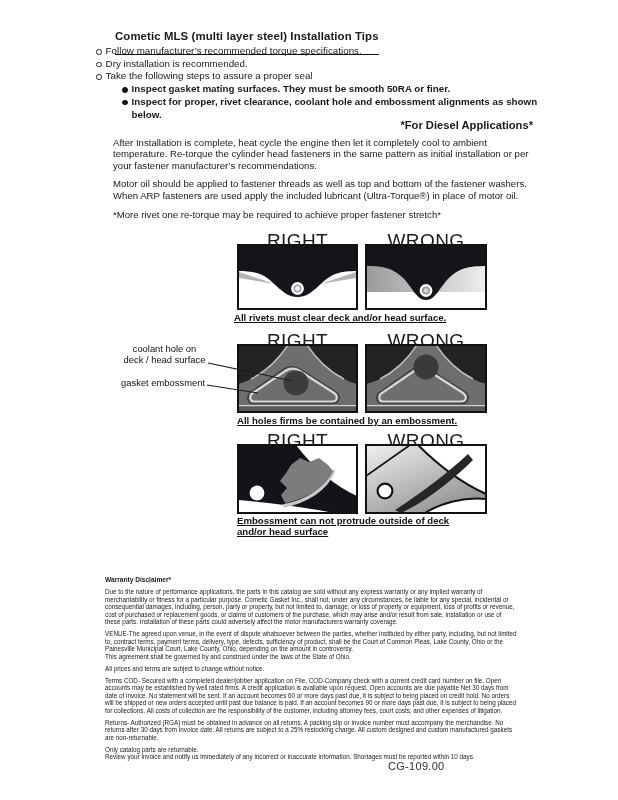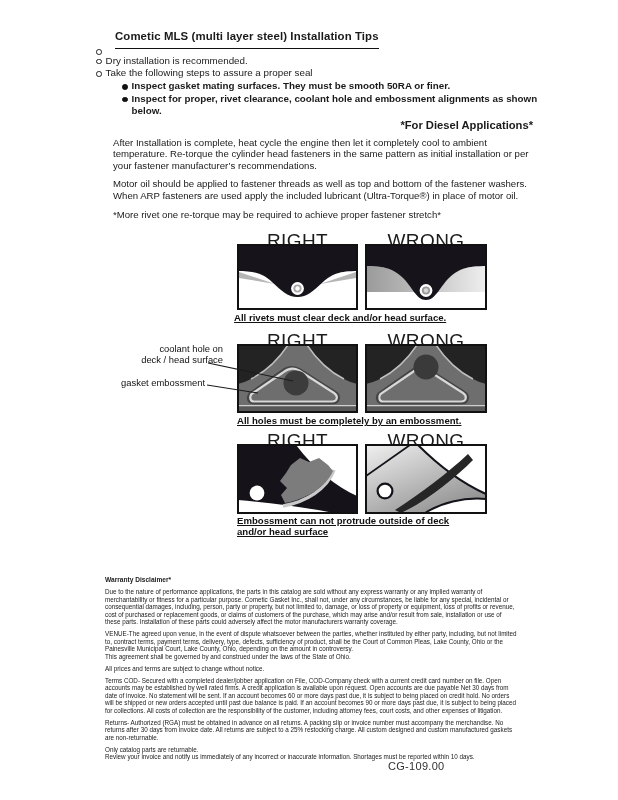--- a/index.html
+++ b/index.html
@@ -1,20 +1,20 @@
 <!DOCTYPE html>
 <html><head>
 <meta charset="utf-8">
 <style>
   html,body{margin:0;padding:0;background:#ffffff;}
   #page{position:relative;width:618px;height:800px;background:#fff;overflow:hidden;
         font-family:"Liberation Sans",sans-serif;color:#1a1a1a;}
 
   .title{position:absolute;left:115px;top:30px;font-size:11.4px;font-weight:bold;
-         letter-spacing:0.1px;border-bottom:1.6px solid #111;padding-bottom:6px;white-space:nowrap;}
+         letter-spacing:0.1px;border-bottom:1.6px solid #111;padding-bottom:12px;white-space:nowrap;}
 
   .bullets{position:absolute;left:96px;top:45px;font-size:9.8px;width:470px;}
   .b-row{display:flex;line-height:12.7px;}
   .b-dot{flex:0 0 auto;width:3.6px;height:3.6px;border:1px solid #222;border-radius:50%;
          margin:4px 4px 0 0;}
   .b-row.sub{margin-left:26px;font-weight:bold;}
   .b-dot.filled{background:#111;border-color:#111;}
 
   .diesel{position:absolute;left:113px;top:120px;width:420px;font-size:9.6px;line-height:11.6px;}
   .diesel .h{font-size:11.2px;font-weight:bold;margin:0 0 5px 0;text-align:right;}
@@ -37,20 +37,21 @@
 </head>
 <body>
 
 <div id="page">
 
   <div class="title">Cometic MLS (multi layer steel) Installation Tips</div>
 
   <div class="bullets">
     <div class="b-row">
       <span class="b-dot"></span>
+      <span>Follow manufacturer’s recommended torque specifications.</span>
     </div>
     <div class="b-row">
       <span class="b-dot"></span>
       <span>Dry installation is recommended.</span>
     </div>
     <div class="b-row">
       <span class="b-dot"></span>
       <span>Take the following steps to assure a proper seal</span>
     </div>
     <div class="b-row sub">
@@ -100,21 +101,21 @@
     <circle cx="61" cy="46.5" r="4.1" fill="#9a9a9a"></circle>
     <circle cx="61" cy="46.5" r="2.2" fill="#d8d8d8"></circle>
     <rect x="1" y="1" width="120" height="64" fill="none" stroke="#111111" stroke-width="2"></rect>
   </svg>
 
   <div class="fig-caption" style="left:234px;top:312px;">All rivets must clear deck and/or head surface.</div>
 
   <div class="fig-label" style="left:237px;top:330px;width:121px;">RIGHT</div>
   <div class="fig-label" style="left:365px;top:330px;width:122px;">WRONG</div>
 
-  <div class="callout" style="left:138px;top:344px;width:85px;">coolant hole on deck / head surface</div>
+  <div class="callout" style="left:122px;top:344px;width:85px;text-align:center;">coolant hole on deck / head surface</div>
   <div class="callout" style="left:108px;top:378px;width:97px;">gasket embossment</div>
 
   <svg class="panel" style="left:237px;top:344px;" width="121" height="69" viewBox="0 0 121 69">
     <rect width="121" height="69" fill="#6e6e6e"></rect>
     <path d="M1,1 H51 C43,13 30,27 14,35 C10,37 5,39 1,40 Z" fill="#232323"></path>
     <path d="M51,1 C43,13 30,27 14,35" stroke="#bfbfbf" stroke-width="1.4" fill="none"></path>
     <path d="M120,1 H70 C78,13 91,27 107,35 C111,37 116,39 120,40 Z" fill="#232323"></path>
     <path d="M70,1 C78,13 91,27 107,35" stroke="#bfbfbf" stroke-width="1.4" fill="none"></path>
     <path d="M16,58.5 C12,58.5 10,54 13,50 L45,27.5 C50,23.5 56,22.5 62,25.5 L98,48.5 C103,51.5 102,58.5 96,58.5 Z" stroke="#454545" stroke-width="3.4" fill="none"></path>
     <path d="M17,57.5 C13.5,57.5 12,53.5 14.5,50 L46,28.5 C51,24.5 56.5,23.5 62,26.5 L97,49 C101.5,52 100.5,57.5 95,57.5 Z" stroke="#d8d8d8" stroke-width="2.2" fill="none"></path>
@@ -136,21 +137,21 @@
     <rect x="1" y="62" width="120" height="6" fill="#585858"></rect>
     <line x1="1" y1="61.6" x2="121" y2="61.6" stroke="#cfcfcf" stroke-width="1.2"></line>
     <rect x="1" y="1" width="120" height="67" fill="none" stroke="#111111" stroke-width="2"></rect>
   </svg>
 
   <svg class="leader" width="96" height="44" viewBox="0 0 96 44">
     <line x1="4" y1="9" x2="89" y2="27" stroke="#1c1c1c" stroke-width="1.1"></line>
     <line x1="3" y1="31" x2="54" y2="39" stroke="#1c1c1c" stroke-width="1.1"></line>
   </svg>
 
-  <div class="fig-caption" style="left:237px;top:415px;">All holes must be completely by an embossment.</div>
+  <div class="fig-caption" style="left:237px;top:415px;">All holes firms be contained by an embossment.</div>
 
   <div class="fig-label" style="left:237px;top:430px;width:121px;">RIGHT</div>
   <div class="fig-label" style="left:365px;top:430px;width:122px;">WRONG</div>
 
   <svg class="panel" style="left:237px;top:444px;" width="121" height="70" viewBox="0 0 121 70">
     <rect width="121" height="70" fill="#ffffff"></rect>
     <path d="M1,1 H59 C78,26 100,43 120,52 L120,69 H97 C66,63 35,59 1,56 Z" fill="#15121a"></path>
     <path d="M97,26 C90,45 69,58 46,62" stroke="#c9c9c9" stroke-width="3.4" fill="none"></path>
     <path d="M54,21 L63,14 L72,18 L82,14 L91,21 L96,27 C89,43 70,55 48,59 L44,51 L50,44 L43,37 L49,29 Z" fill="#7c7c7c"></path>
     <circle cx="20" cy="49" r="7.4" fill="#ffffff"></circle>

